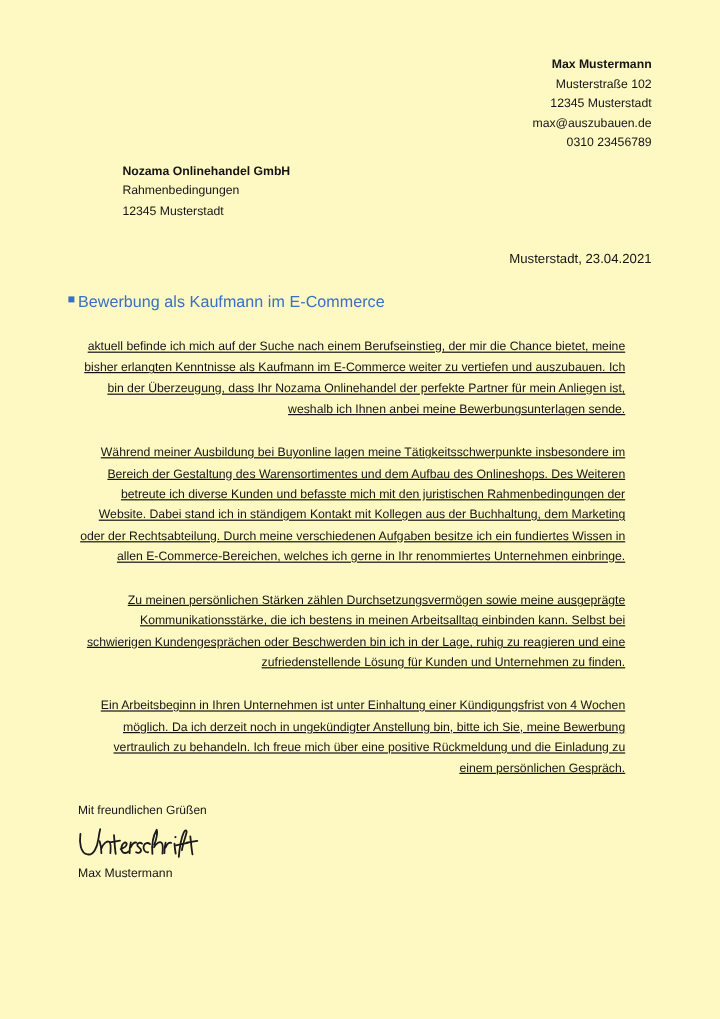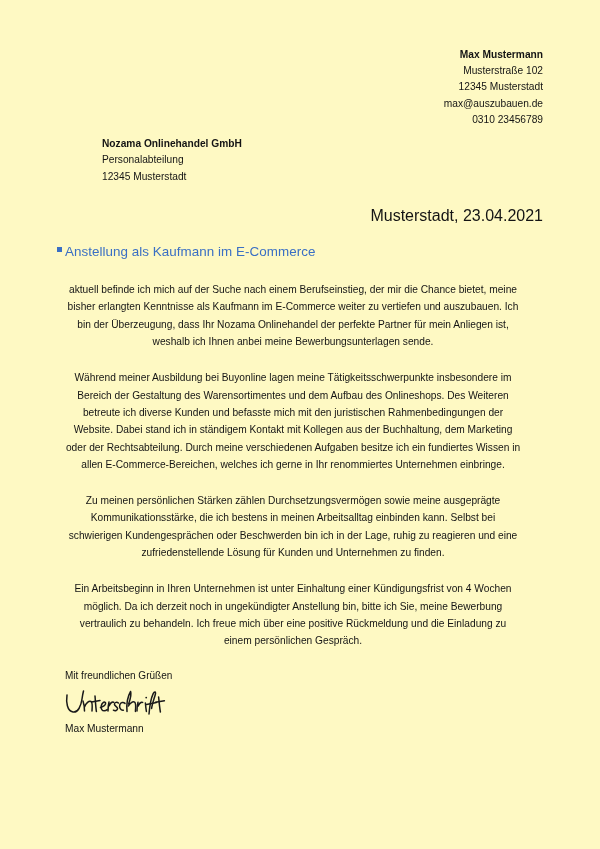--- a/index.html
+++ b/index.html
@@ -48,21 +48,21 @@
   }
   .recipient .company {
     font-weight: bold;
   }
 
   
   .dateline {
     position: absolute;
     top: 208px;
     right: 57px;
-    font-size: 16px;
+    font-size: 11px;
     line-height: 16px;
     color: #141414;
   }
 
   
   .subject {
     position: absolute;
     top: 243px;
     left: 57px;
     display: flex;
@@ -95,21 +95,22 @@
     font-size: 10.2px;
     line-height: 16.6px;
     color: #141414;
     margin: 0 0 21px 0;
   }
   .para {
     font-size: 10.2px;
     line-height: 17.4px;
     color: #141414;
     margin: 0 0 18.5px 0;
-    text-align: center;
+    text-align: right;
+    text-decoration: underline;
   }
   .closing {
     font-size: 10px;
     line-height: 16.6px;
     color: #141414;
     margin: 7px 0 0 0;
   }
 
   
   .signature-wrap {
@@ -135,29 +136,29 @@
   <div class="sender">
     <div class="name">Max Mustermann</div>
     <div>Musterstraße 102</div>
     <div>12345 Musterstadt</div>
     <div>max@auszubauen.de</div>
     <div>0310 23456789</div>
   </div>
 
   <div class="recipient">
     <div class="company">Nozama Onlinehandel GmbH</div>
-    <div>Personalabteilung</div>
+    <div>Rahmenbedingungen</div>
     <div>12345 Musterstadt</div>
   </div>
 
   <div class="dateline">Musterstadt, 23.04.2021</div>
 
   <div class="subject">
     <span class="subject-bullet"></span>
-    <span class="subject-text">Anstellung als Kaufmann im E-Commerce</span>
+    <span class="subject-text">Bewerbung als Kaufmann im E-Commerce</span>
   </div>
 
   <div class="body">
     <p class="para">aktuell befinde ich mich auf der Suche nach einem Berufseinstieg, der mir die Chance bietet, meine bisher erlangten Kenntnisse als Kaufmann im E-Commerce weiter zu vertiefen und auszubauen. Ich bin der Überzeugung, dass Ihr Nozama Onlinehandel der perfekte Partner für mein Anliegen ist, weshalb ich Ihnen anbei meine Bewerbungsunterlagen sende.</p>
     <p class="para">Während meiner Ausbildung bei Buyonline lagen meine Tätigkeitsschwerpunkte insbesondere im Bereich der Gestaltung des Warensortimentes und dem Aufbau des Onlineshops. Des Weiteren betreute ich diverse Kunden und befasste mich mit den juristischen Rahmenbedingungen der Website. Dabei stand ich in ständigem Kontakt mit Kollegen aus der Buchhaltung, dem Marketing oder der Rechtsabteilung. Durch meine verschiedenen Aufgaben besitze ich ein fundiertes Wissen in allen E-Commerce-Bereichen, welches ich gerne in Ihr renommiertes Unternehmen einbringe.</p>
     <p class="para">Zu meinen persönlichen Stärken zählen Durchsetzungsvermögen sowie meine ausgeprägte Kommunikationsstärke, die ich bestens in meinen Arbeitsalltag einbinden kann. Selbst bei schwierigen Kundengesprächen oder Beschwerden bin ich in der Lage, ruhig zu reagieren und eine zufriedenstellende Lösung für Kunden und Unternehmen zu finden.</p>
     <p class="para">Ein Arbeitsbeginn in Ihren Unternehmen ist unter Einhaltung einer Kündigungsfrist von 4 Wochen möglich. Da ich derzeit noch in ungekündigter Anstellung bin, bitte ich Sie, meine Bewerbung vertraulich zu behandeln. Ich freue mich über eine positive Rückmeldung und die Einladung zu einem persönlichen Gespräch.</p>
 
     <p class="closing">Mit freundlichen Grüßen</p>
 

